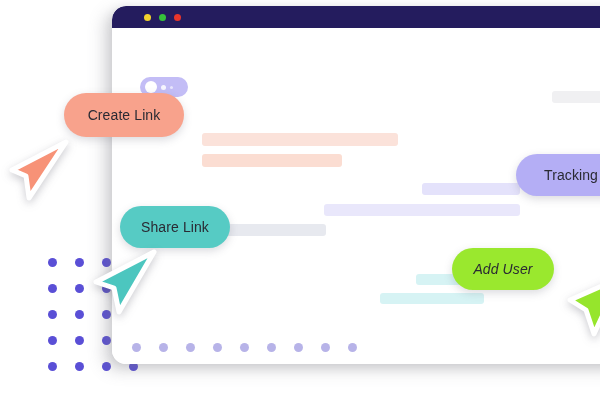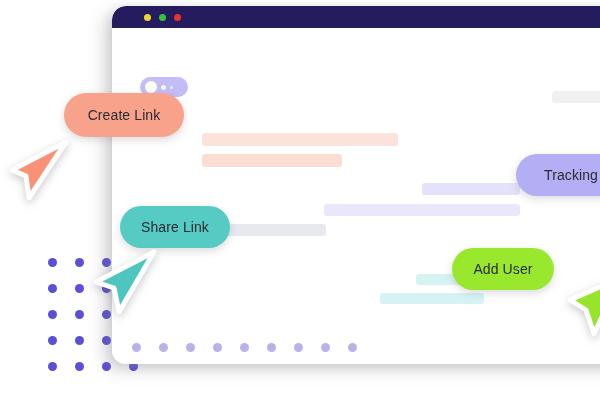--- a/index.html
+++ b/index.html
@@ -226,21 +226,21 @@
           <span class="wdot"></span>
           <span class="wdot"></span>
           <span class="wdot"></span>
         </div>
     </div>
   </div>
 
   <div class="badge badge-share" style="background: rgb(86, 203, 196);">Share Link</div>
   <div class="badge badge-create" style="background: rgb(248, 162, 140);">Create Link</div>
   <div class="badge badge-tracking" style="background: rgb(180, 174, 245);">Tracking</div>
-  <div class="badge badge-adduser" style="background: rgb(154, 232, 46);">Add User</div>
+  <div class="badge badge-adduser" style="background: rgb(154, 232, 46); font-style: italic;">Add User</div>
 
   <div class="cursor cursor-orange">
     <svg width="74" height="74" viewBox="0 0 74 74">
       <path d="M70 6 L16 34 L30 40 L33 62 Z" fill="#f79277" stroke="#ffffff" stroke-width="5" stroke-linejoin="round"></path>
     </svg>
   </div>
 
   <div class="cursor cursor-teal">
     <svg width="74" height="74" viewBox="0 0 74 74">
       <path d="M68 6 L10 36 L28 42 L33 66 Z" fill="#4cc6bf" stroke="#ffffff" stroke-width="5" stroke-linejoin="round"></path>

